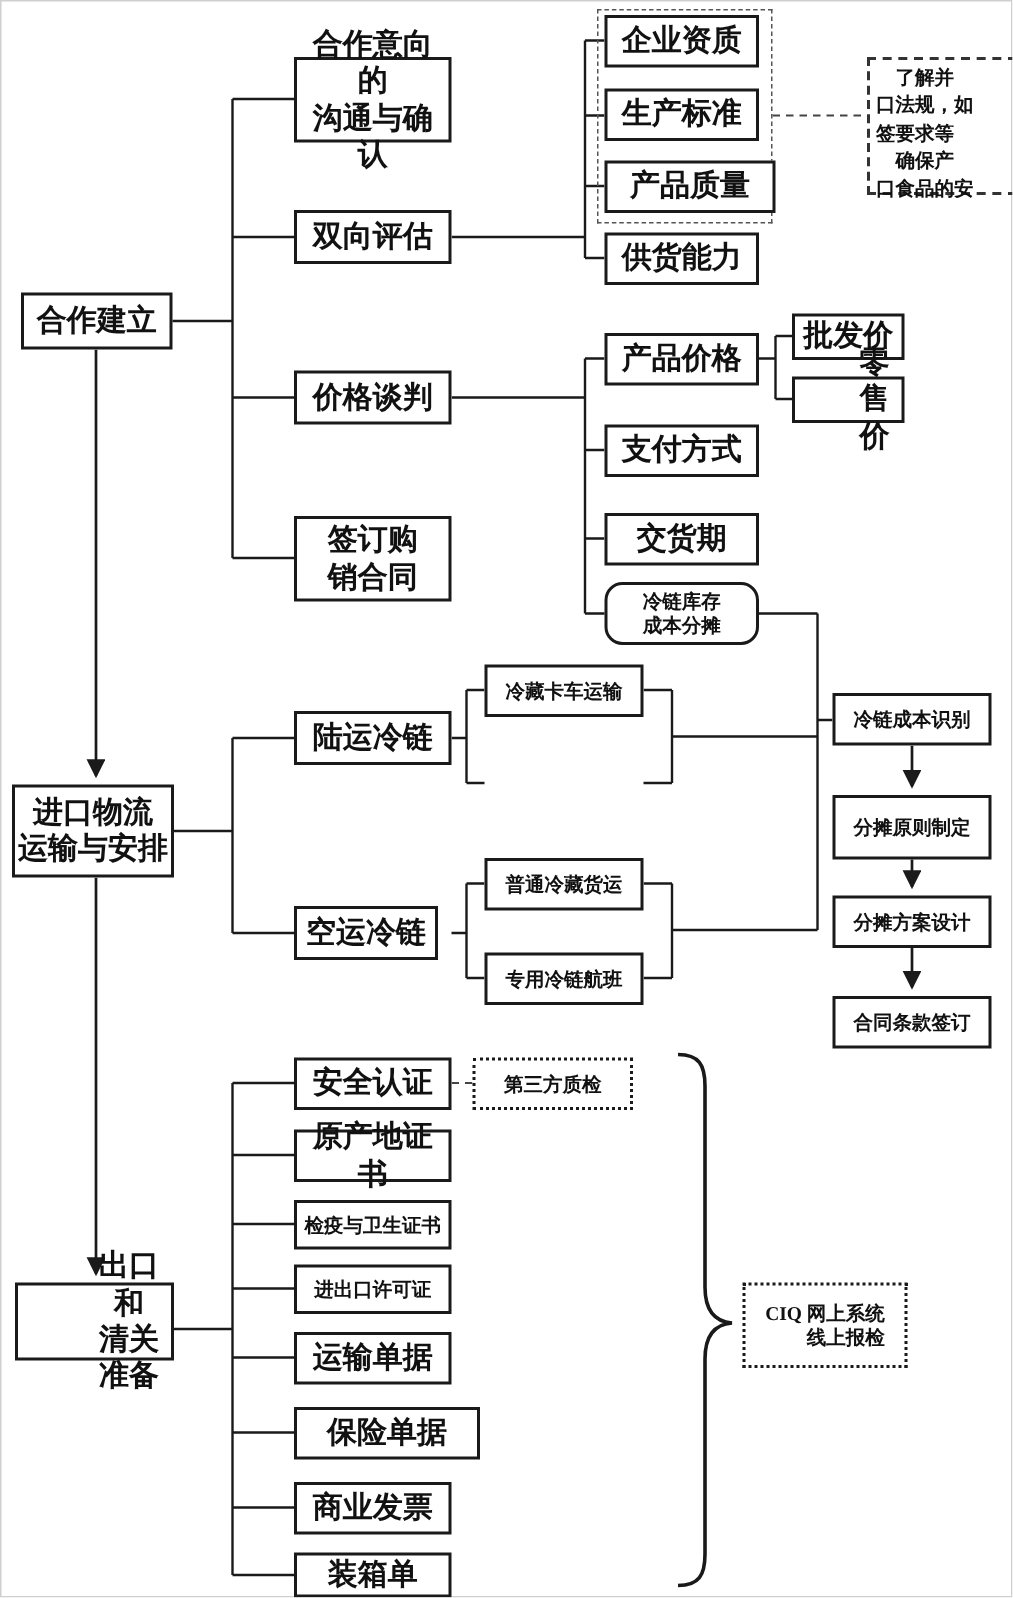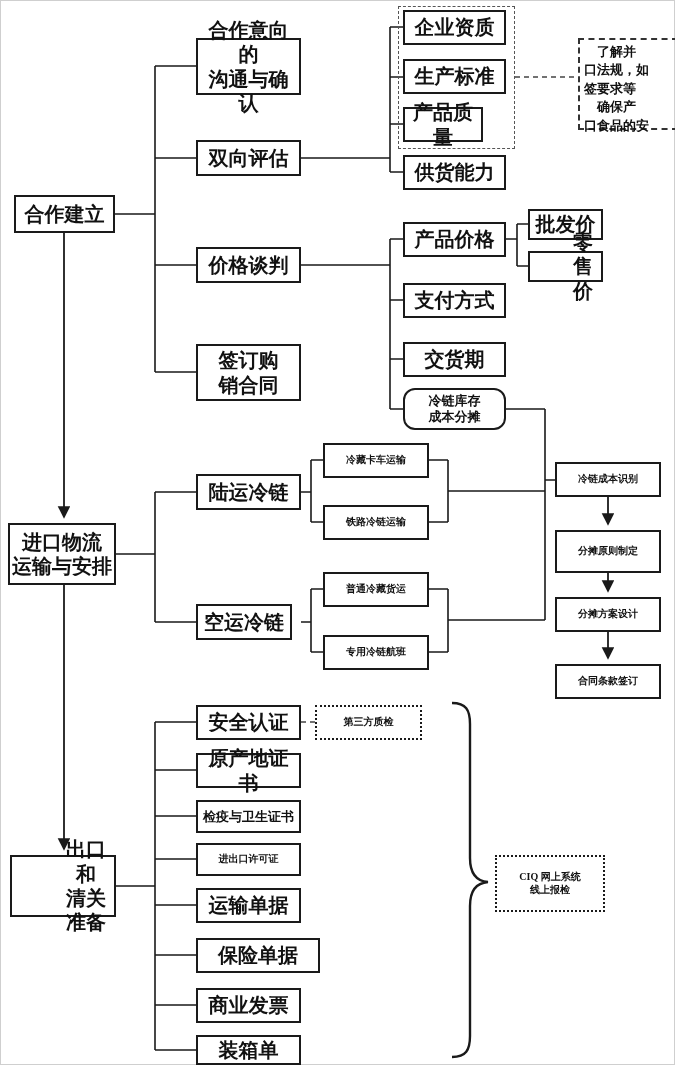--- a/index.html
+++ b/index.html
@@ -11,21 +11,21 @@
   #connectors{position:absolute;left:0;top:0;width:675px;height:1065px;pointer-events:none;}
   .node{
     position:absolute;box-sizing:border-box;border:2px solid #1a1a1a;background:#ffffff;
     display:flex;align-items:center;justify-content:center;text-align:center;
     white-space:pre-line;font-weight:700;color:#111;font-size:20px;line-height:1.22;
     padding:1px 2px;
   }
   .dotted{border-style:dotted;}
   .dashedbox{border:2px dashed #333;background:transparent;}
   .frame{position:absolute;box-sizing:border-box;border:1.5px dashed #555;background:transparent;}
-  .fs14{font-size:10px;}
+  .fs14{font-size:13px;text-align:right;}
   .fs13{font-size:13px;}
   .note{align-items:flex-start;justify-content:flex-start;text-align:left;line-height:1.42;padding:3px 2px 3px 4px;}
 </style>
 </head>
 <body>
 
 <div id="stage">
 
   <svg id="connectors" viewBox="0 0 675 1065" xmlns="http://www.w3.org/2000/svg">
     <defs>
@@ -71,33 +71,33 @@
     </g>
 
     <path d="M452 703 C466 703 470 710 470 724 L470 858 C470 872 475 881 488 882 C475 883 470 892 470 906 L470 1036 C470 1050 466 1057 452 1057" stroke="#1a1a1a" stroke-width="2.4" fill="none"></path>
   </svg>
 
   <div class="frame" style="left:398px;top:6px;width:117px;height:143px;"></div>
 
   <div class="node" style="left:14px;top:195px;width:101px;height:38px;">合作建立</div>
   <div class="node" style="left:8px;top:523px;width:108px;height:62px;">进口物流
 运输与安排</div>
-  <div class="node" style="left:10px;top:855px;width:106px;height:62px;padding-left:48px;">出口和
+  <div class="node" style="left:10px;top:855px;width:106px;height:52px;padding-left:48px;">出口和
 清关准备</div>
 
   <div class="node" style="left:196px;top:38px;width:105px;height:57px;">合作意向的
 沟通与确认</div>
   <div class="node" style="left:196px;top:140px;width:105px;height:36px;">双向评估</div>
   <div class="node" style="left:196px;top:247px;width:105px;height:36px;">价格谈判</div>
   <div class="node" style="left:196px;top:344px;width:105px;height:57px;">签订购
 销合同</div>
 
   <div class="node" style="left:403px;top:10px;width:103px;height:35px;">企业资质</div>
   <div class="node" style="left:403px;top:59px;width:103px;height:35px;">生产标准</div>
-  <div class="node" style="left:403px;top:107px;width:80px;height:35px;">产品质量</div>
+  <div class="node" style="left:403px;top:107px;width:114px;height:35px;">产品质量</div>
   <div class="node" style="left:403px;top:155px;width:103px;height:35px;">供货能力</div>
 
   <div class="node dashedbox note fs13" style="left:578px;top:38px;width:100px;height:92px;">　了解并
 口法规，如
 签要求等
 　确保产
 口食品的安</div>
 
   <div class="node" style="left:403px;top:222px;width:103px;height:35px;">产品价格</div>
   <div class="node" style="left:403px;top:283px;width:103px;height:35px;">支付方式</div>
@@ -108,21 +108,20 @@
   <div class="node" style="left:528px;top:251px;width:75px;height:31px;padding-left:37px;">零售价</div>
 
   <div class="node fs14" style="left:555px;top:462px;width:106px;height:35px;">冷链成本识别</div>
   <div class="node fs14" style="left:555px;top:530px;width:106px;height:43px;">分摊原则制定</div>
   <div class="node fs14" style="left:555px;top:597px;width:106px;height:35px;">分摊方案设计</div>
   <div class="node fs14" style="left:555px;top:664px;width:106px;height:35px;">合同条款签订</div>
 
   <div class="node" style="left:196px;top:474px;width:105px;height:36px;">陆运冷链</div>
   <div class="node" style="left:196px;top:604px;width:96px;height:36px;">空运冷链</div>
   <div class="node fs14" style="left:323px;top:443px;width:106px;height:35px;">冷藏卡车运输</div>
-  <div class="node fs14" style="left:323px;top:505px;width:106px;height:35px;">铁路冷链运输</div>
   <div class="node fs14" style="left:323px;top:572px;width:106px;height:35px;">普通冷藏货运</div>
   <div class="node fs14" style="left:323px;top:635px;width:106px;height:35px;">专用冷链航班</div>
 
   <div class="node" style="left:196px;top:705px;width:105px;height:35px;">安全认证</div>
   <div class="node" style="left:196px;top:753px;width:105px;height:35px;">原产地证书</div>
   <div class="node fs13" style="left:196px;top:800px;width:105px;height:33px;">检疫与卫生证书</div>
   <div class="node fs14" style="left:196px;top:843px;width:105px;height:33px;">进出口许可证</div>
   <div class="node" style="left:196px;top:888px;width:105px;height:35px;">运输单据</div>
   <div class="node" style="left:196px;top:938px;width:124px;height:35px;">保险单据</div>
   <div class="node" style="left:196px;top:988px;width:105px;height:35px;">商业发票</div>

